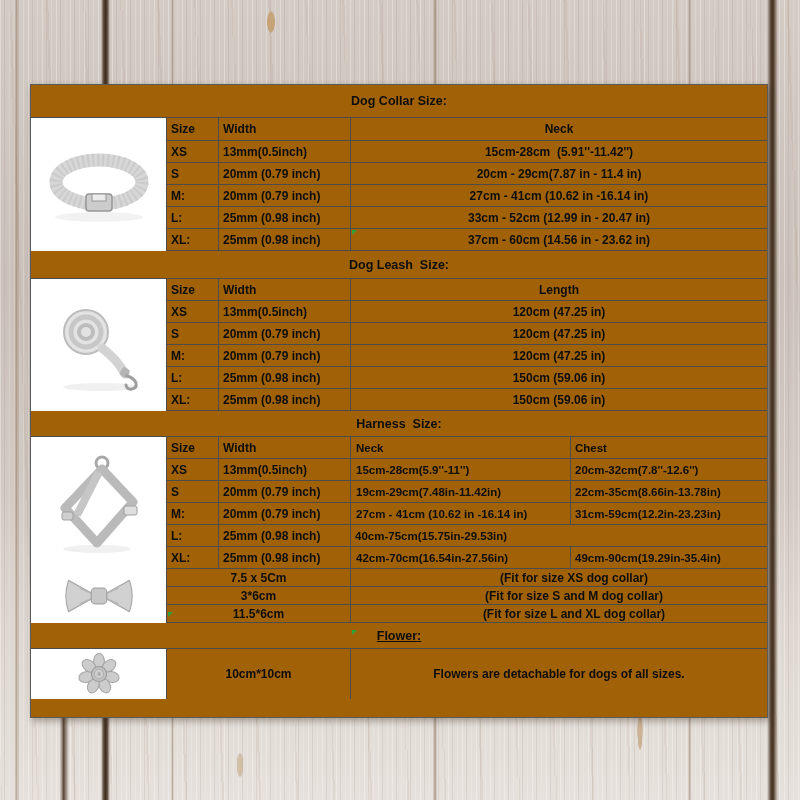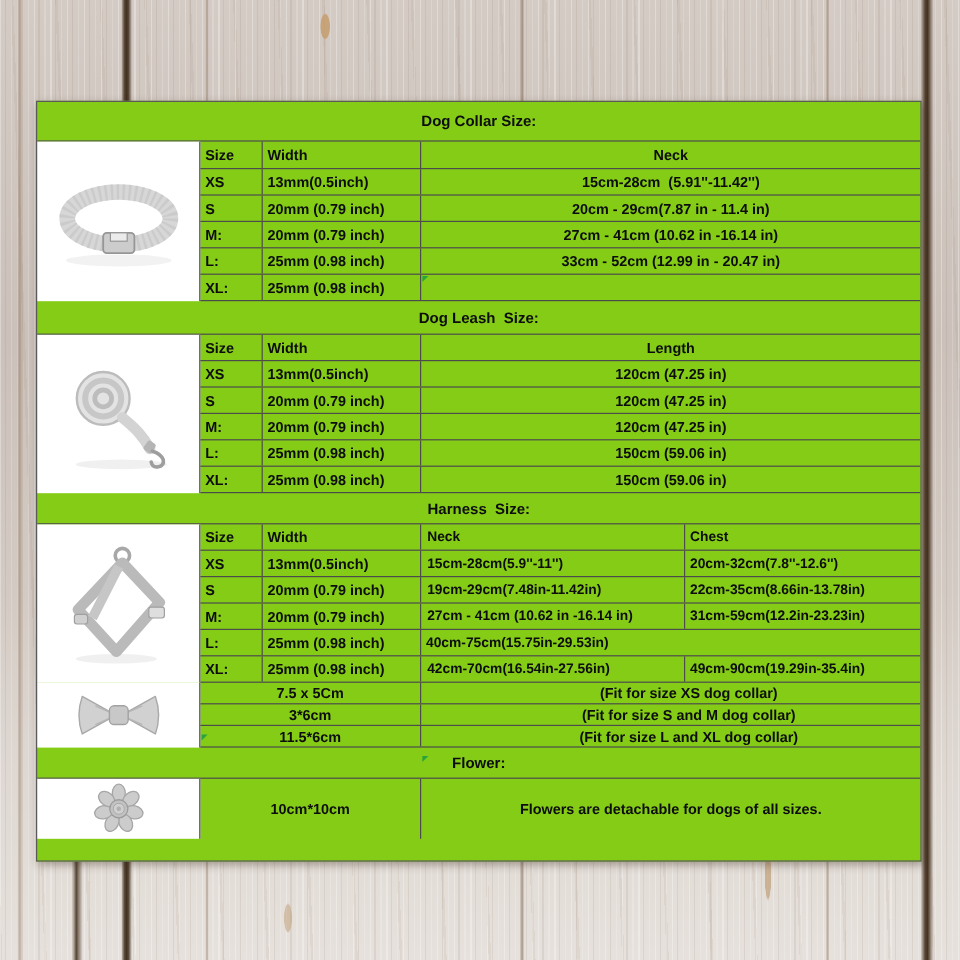--- a/index.html
+++ b/index.html
@@ -33,21 +33,21 @@
     background-position:
       101px 0, 767px 0, 60px 716px, 433px 0, 688px 0, 14px 0, 171px 0,
       0 0,0 0,0 0,0 0,0 0, 0 0, 0 0, 0 0;
     background-repeat:
       no-repeat,no-repeat,no-repeat,no-repeat,no-repeat,no-repeat,no-repeat,
       no-repeat,no-repeat,no-repeat,no-repeat,no-repeat, repeat, repeat, no-repeat;
   }
   
   .panel{
     position:absolute;left:30px;top:84px;width:738px;height:634px;
-    background:#84cc16;border:1px solid #5a5a5a;box-sizing:border-box;
+    background:#a16207;border:1px solid #5a5a5a;box-sizing:border-box;
     box-shadow:2px 3px 7px rgba(60,45,30,.40);
     display:flex;flex-direction:column;
     color:#0d0d0d;font-weight:bold;font-size:12px;overflow:hidden;
   }
   .title{
     display:flex;align-items:center;justify-content:center;
     border-bottom:1px solid #4c4c4c;box-sizing:border-box;
     font-size:12.5px;white-space:pre;flex:0 0 auto;
   }
   .tbl{display:flex;flex:0 0 auto;box-sizing:border-box;}
@@ -74,21 +74,21 @@
   .s-collar .row{height:22px;}
   .s-collar .row.head{height:23px;}
   .s-leash .title{height:28px;}
   .s-leash .row{height:22px;}
   .s-harness .title{height:26px;}
   .s-harness .row{height:22px;}
   .s-harness .c{font-size:11.5px;}
   .s-harness .c.size,.s-harness .c.width{font-size:12px;}
   .s-bowtie .title{height:24px;}
   .s-bowtie .row{height:18px;gap:30px;}
-  .s-flower .title{height:26px;}
+  .s-flower .title{height:26px;text-decoration:underline;}
   .s-flower{flex:1 1 auto;}
   .s-flower .tbl{flex:1 1 auto;}
   .s-flower .row{flex:1 1 auto;}
   
   .gm{position:absolute;width:0;height:0;border-top:5px solid #2ba33c;border-right:5px solid transparent;}
   #gm1{left:321px;top:145px;}
   #gm2{left:137px;top:527px;}
   #gm3{left:321px;top:545px;}
 </style>
 </head>
@@ -132,20 +132,21 @@
           <div class="c rest center last">27cm - 41cm (10.62 in -16.14 in)</div>
         </div>
         <div class="row">
           <div class="c size">L:</div>
           <div class="c width">25mm (0.98 inch)</div>
           <div class="c rest center last">33cm - 52cm (12.99 in - 20.47 in)</div>
         </div>
         <div class="row">
           <div class="c size">XL:</div>
           <div class="c width">25mm (0.98 inch)</div>
+          <div class="c rest center last">37cm - 60cm (14.56 in - 23.62 in)</div>
         </div>
       </div>
     </div>
   </div>
 
   <div class="s-leash">
     <div class="title">Dog Leash  Size:</div>
     <div class="tbl">
       <div class="imgcell">
         <svg width="120" height="100" viewBox="0 0 120 100">

